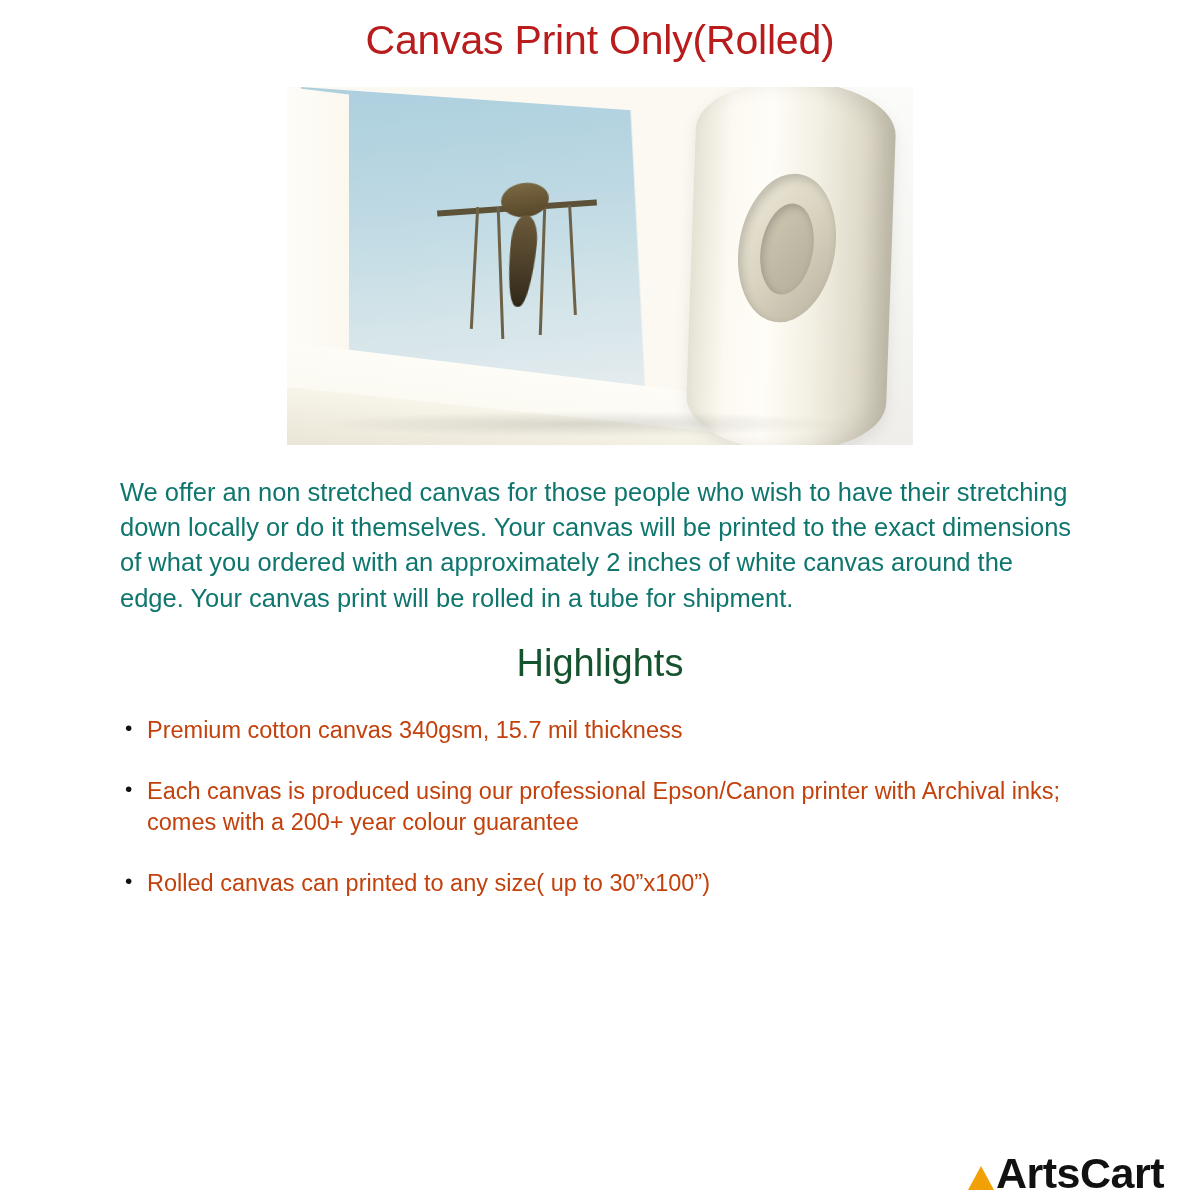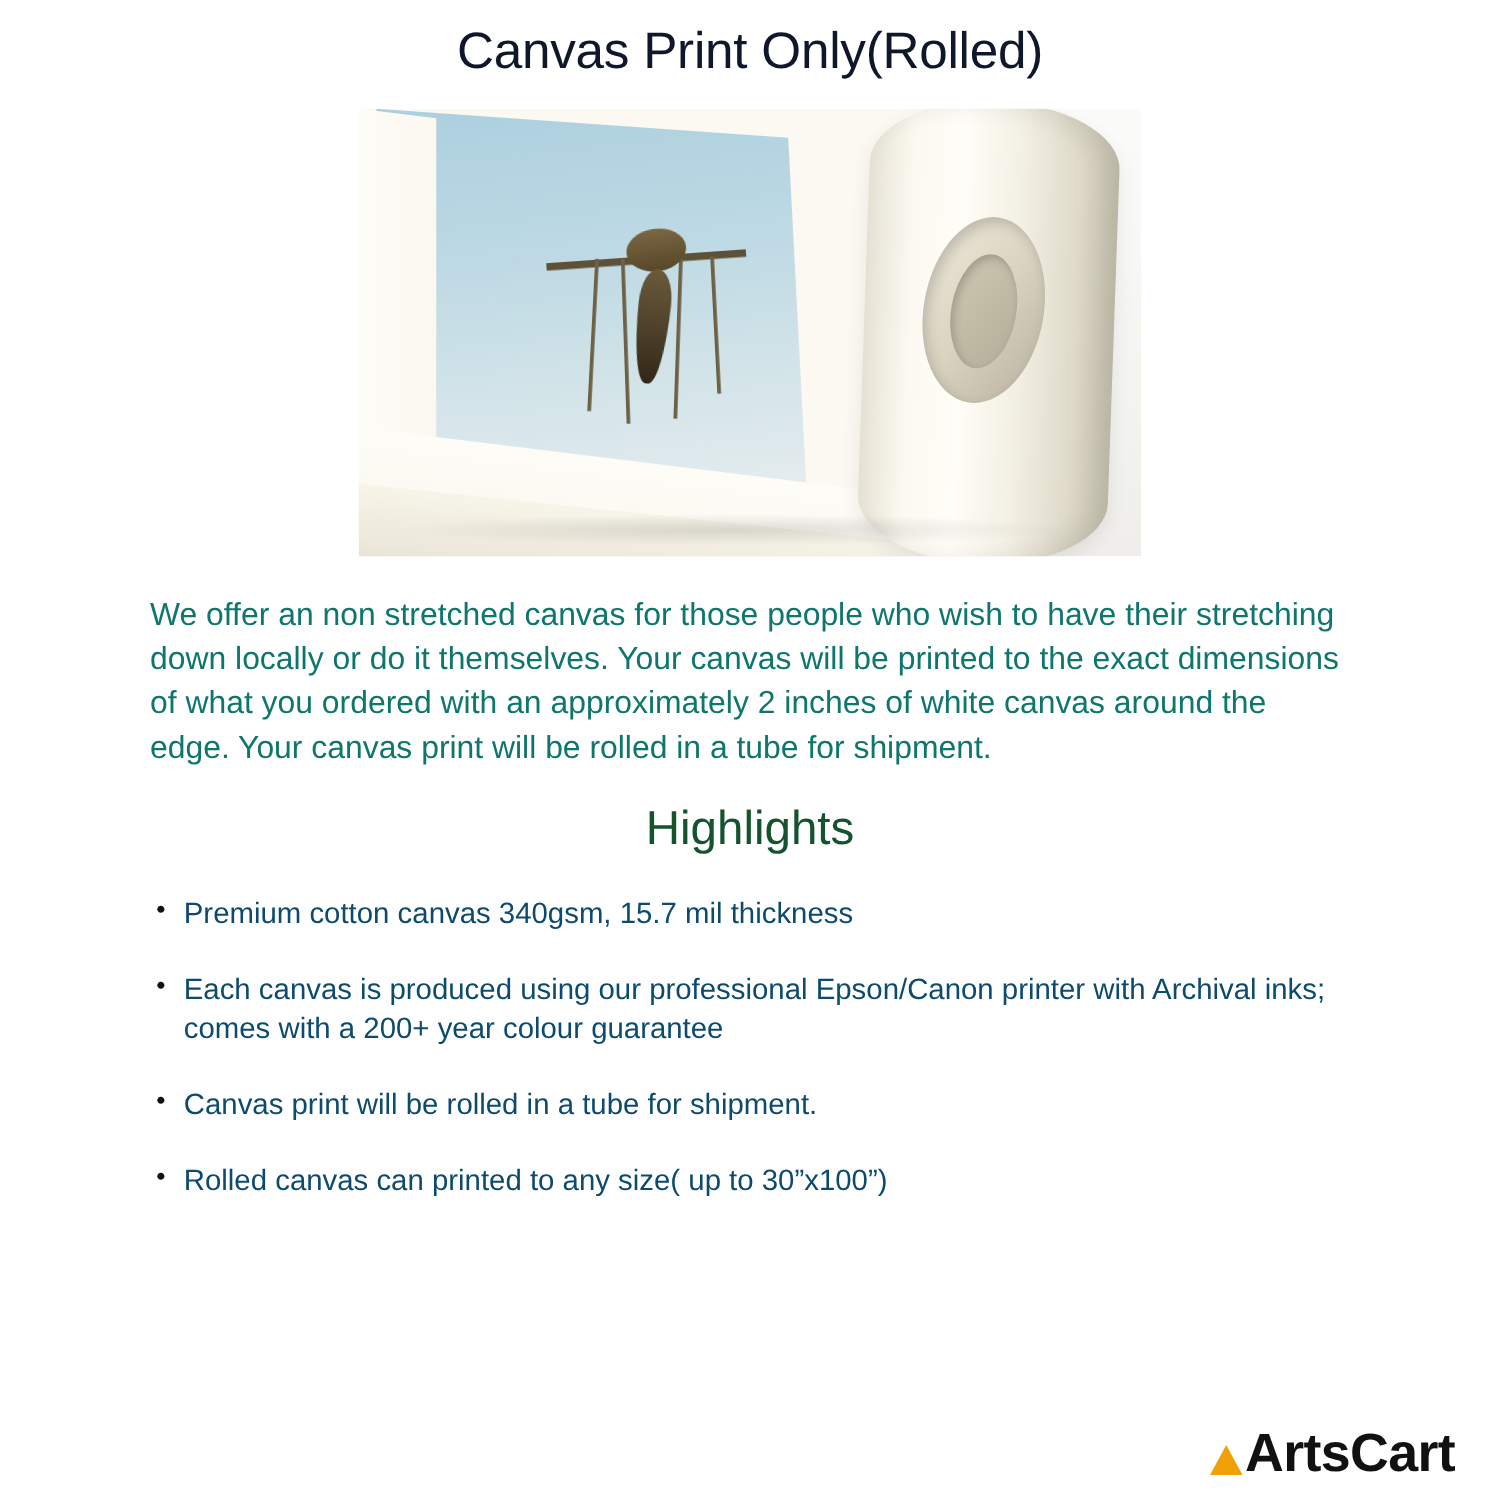--- a/index.html
+++ b/index.html
@@ -21,21 +21,21 @@
     position: relative;
     box-sizing: border-box;
   }
   .title {
     text-align: center;
     font-size: 41px;
     font-weight: 400;
     letter-spacing: -0.2px;
     margin: 18px 0 0 0;
     line-height: 1.1;
-    color: #0f172a;
+    color: #b91c1c;
   }
   .hero {
     margin: 24px auto 0 auto;
     width: 626px;
     height: 358px;
     position: relative;
     overflow: hidden;
     background: #fdfdfb;
   }
   
@@ -192,36 +192,36 @@
   }
   ul.bullets {
     list-style: none;
     margin: 30px 0 0 0;
     padding: 0 110px 0 125px;
   }
   ul.bullets li {
     position: relative;
     font-size: 23.5px;
     line-height: 1.32;
-    color: #0c4a6e;
+    color: #c2410c;
     margin-bottom: 30px;
     padding-left: 22px;
   }
   ul.bullets li::before {
     content: "\2022";
     position: absolute;
     left: 0;
     top: -1px;
     font-size: 21px;
     color: #111;
   }
   .logo {
     position: absolute;
     right: 36px;
-    bottom: 30px;
+    bottom: 20px;
     display: flex;
     align-items: center;
     font-size: 43px;
     font-weight: bold;
     letter-spacing: -0.5px;
     color: #111;
   }
   .logo .tri {
     width: 0;
     height: 0;
@@ -260,21 +260,20 @@
     <div class="shadow"></div>
   </div>
 
   <p class="body-copy">We offer an non stretched canvas for those people who wish to have their stretching down locally or do it themselves. Your canvas will be printed to the exact dimensions of what you ordered with an approximately 2 inches of white canvas around the edge. Your canvas print will be rolled in a tube for shipment.</p>
 
   <h2 class="highlights-title">Highlights</h2>
 
   <ul class="bullets">
     <li>Premium cotton canvas 340gsm, 15.7 mil thickness</li>
     <li>Each canvas is produced using our professional Epson/Canon printer with Archival inks; comes with a 200+ year colour guarantee</li>
-    <li>Canvas print will be rolled in a tube for shipment.</li>
     <li>Rolled canvas can printed to any size( up to 30”x100”)</li>
   </ul>
 
   <div class="logo">
     <span class="tri"></span>
     <span>ArtsCart</span>
   </div>
 
 </div>
 

